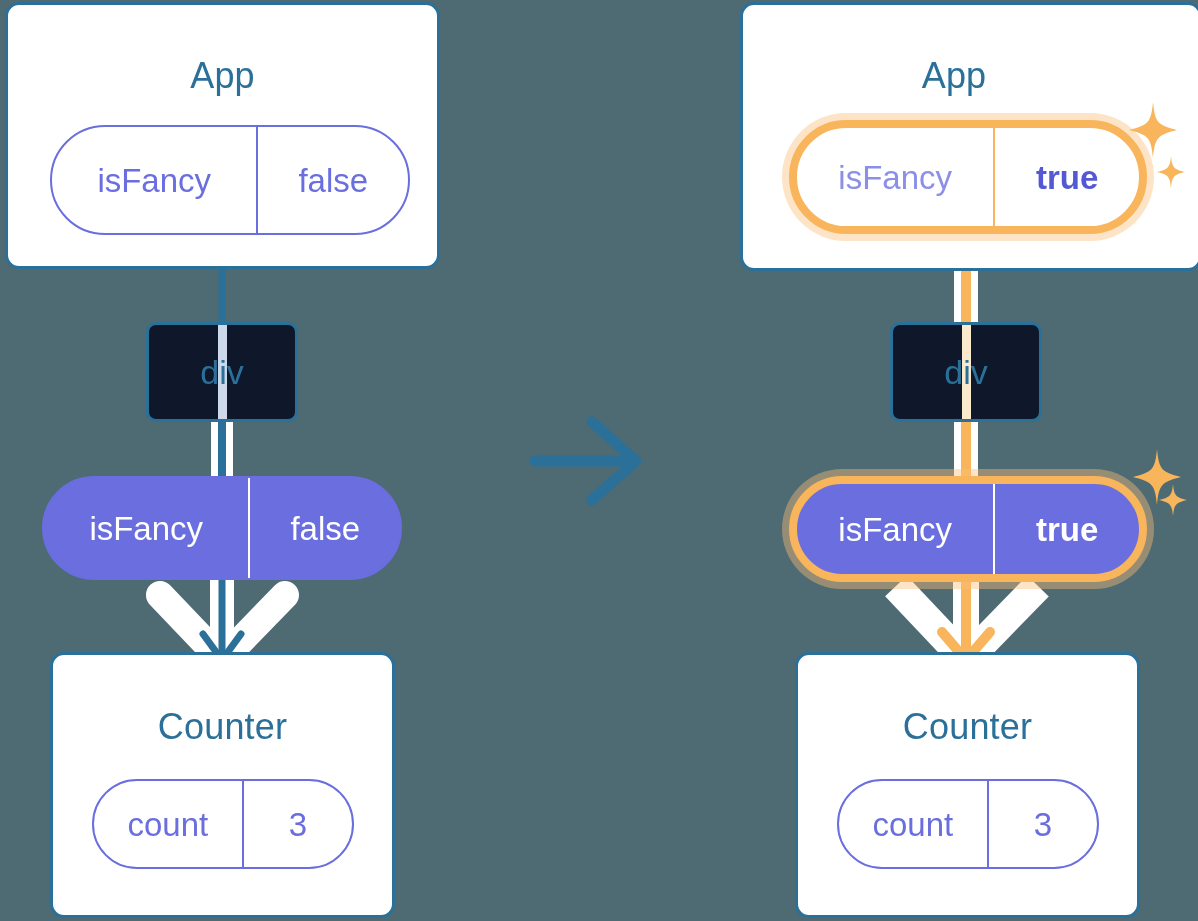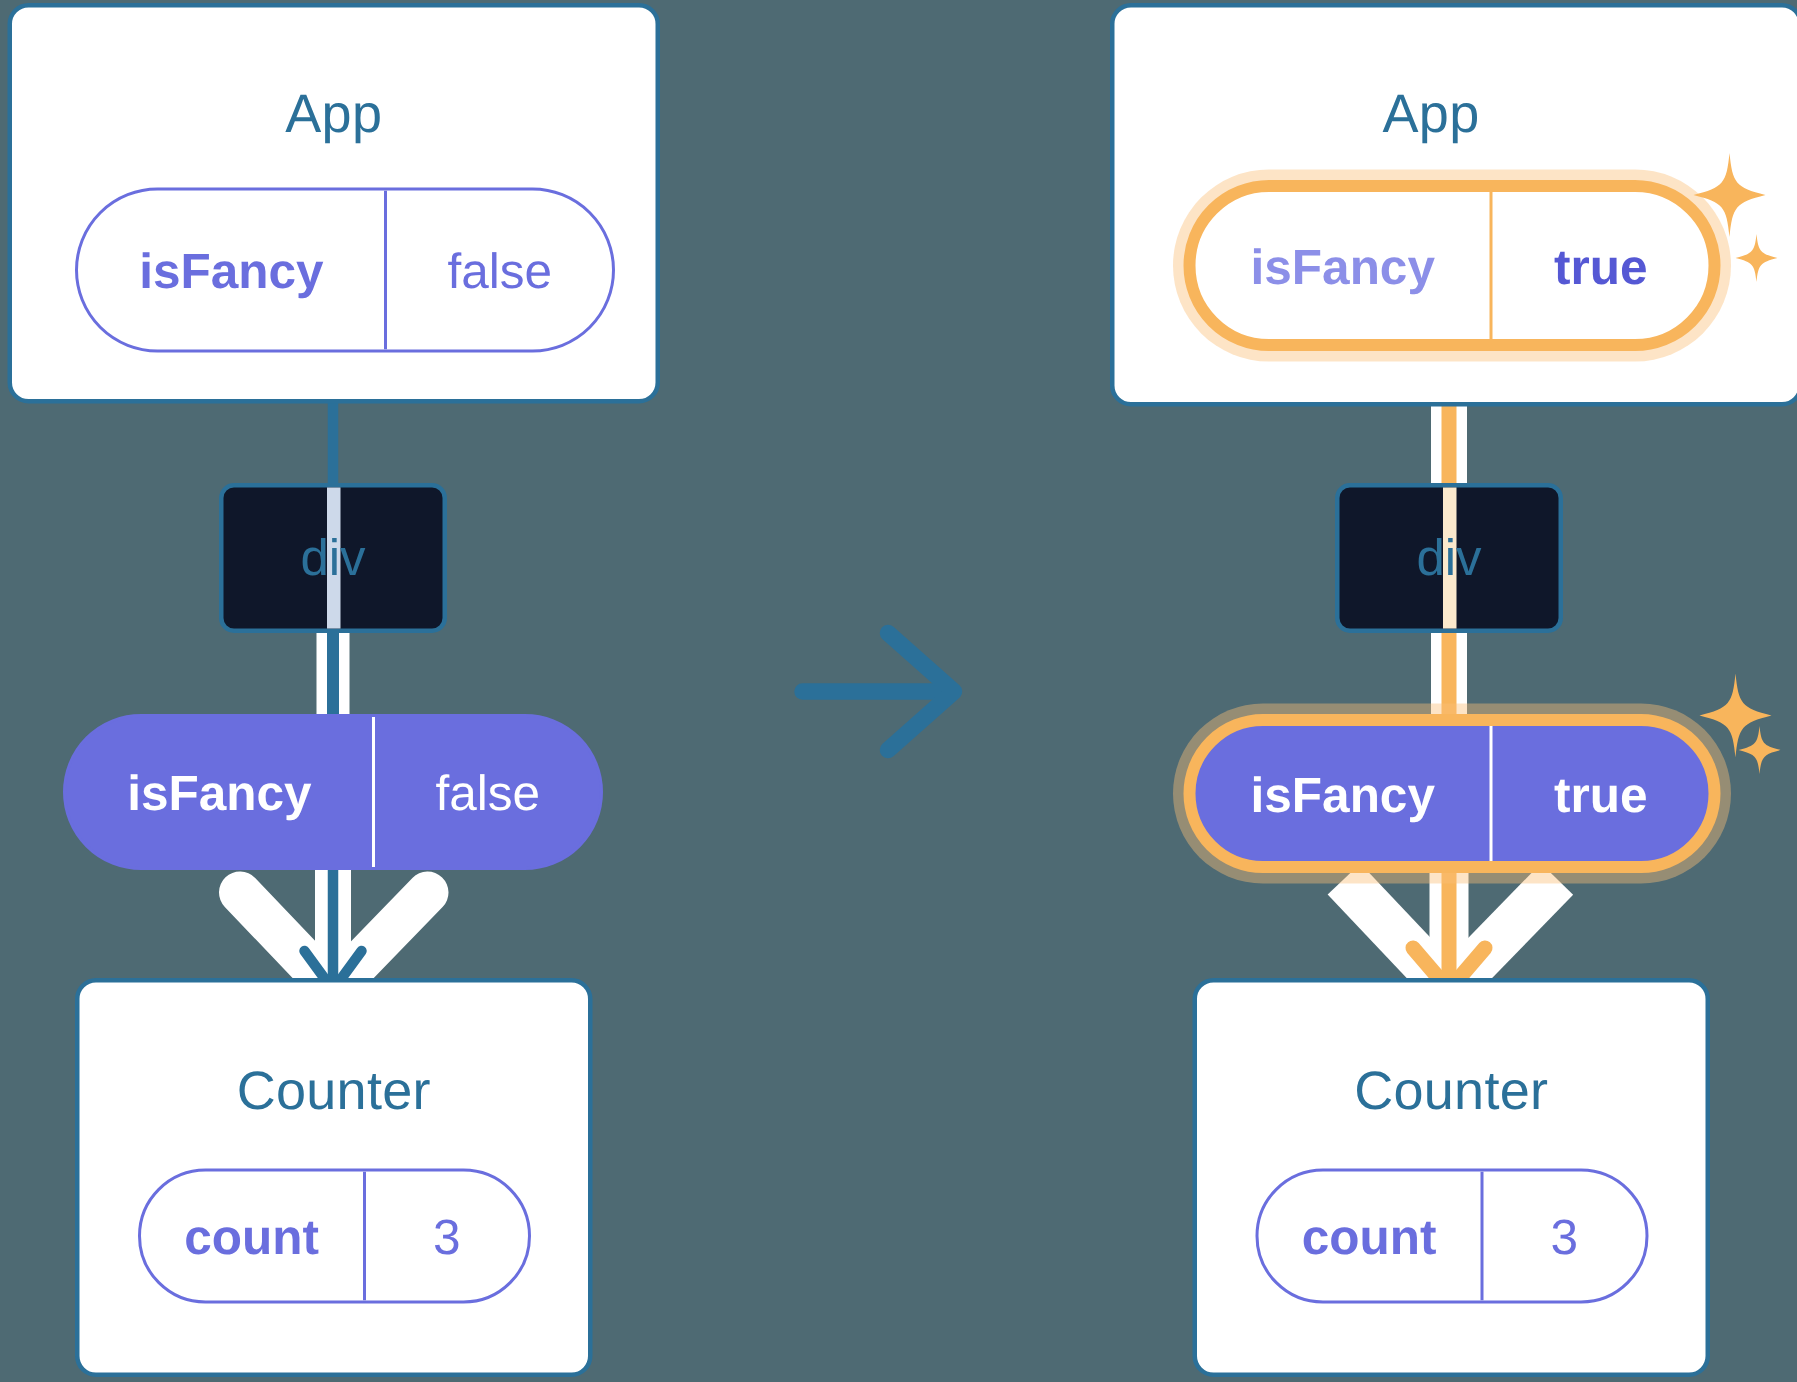--- a/index.html
+++ b/index.html
@@ -72,21 +72,21 @@
   .pill-key, .pill-val {
     display: flex;
     align-items: center;
     justify-content: center;
     font-size: 33px;
     font-weight: 400;
     line-height: 1;
     box-sizing: border-box;
     white-space: nowrap;
   }
-  .pill-key { flex: 0 0 58%; font-weight: bold; }
+  .pill-key { flex: 0 0 58%; }
   .pill-val { flex: 1 1 auto; }
 
   .pill-outline .pill-key { color: #6a6ede; border-right: 2px solid #6a6ede; }
   .pill-outline .pill-val { color: #6a6ede; }
 
   .pill-filled .pill-key { color: #ffffff; border-right: 2.5px solid #ffffff; }
   .pill-filled .pill-val { color: #ffffff; }
 
   .pill-hl-outline .pill-key { color: #8c8fe8; border-right: 2.5px solid #f8b55c; }
   .pill-hl-outline .pill-val { color: #5558d4; font-weight: 700; }

